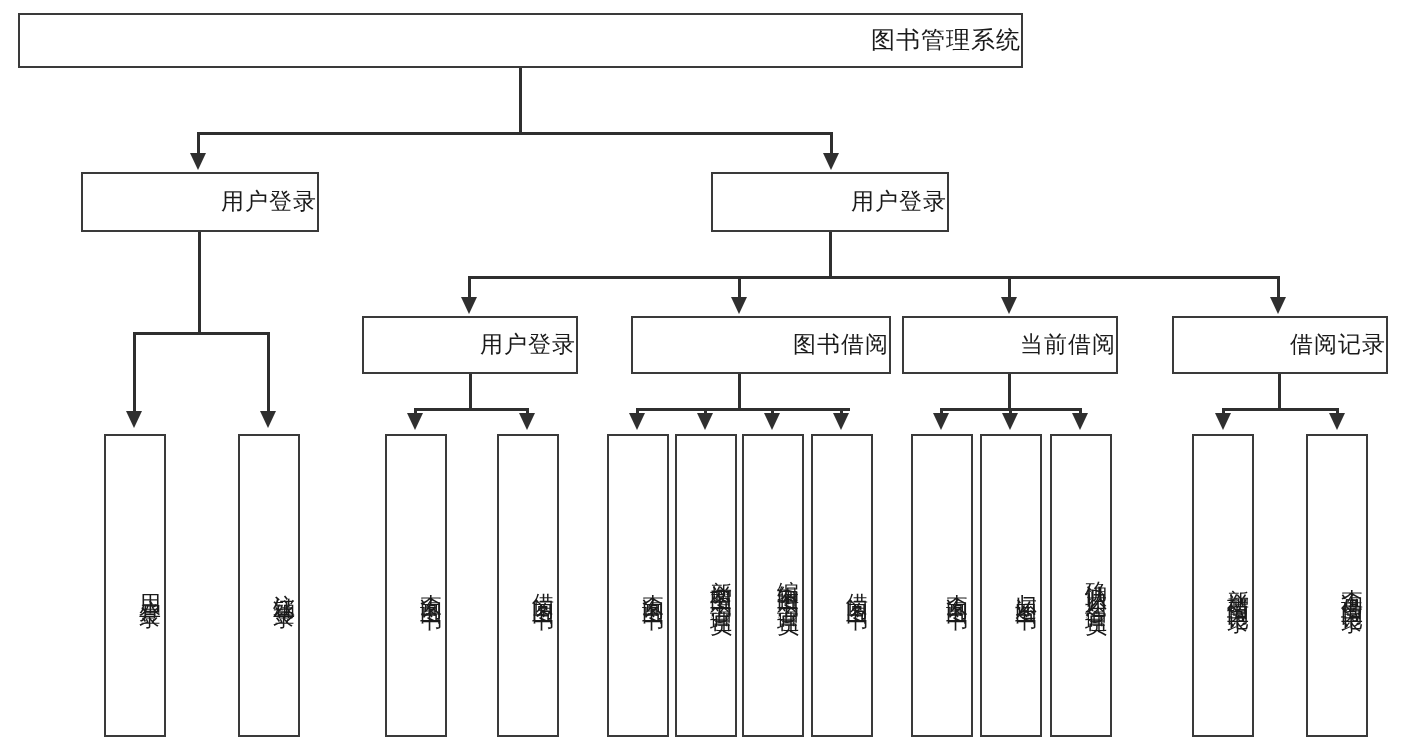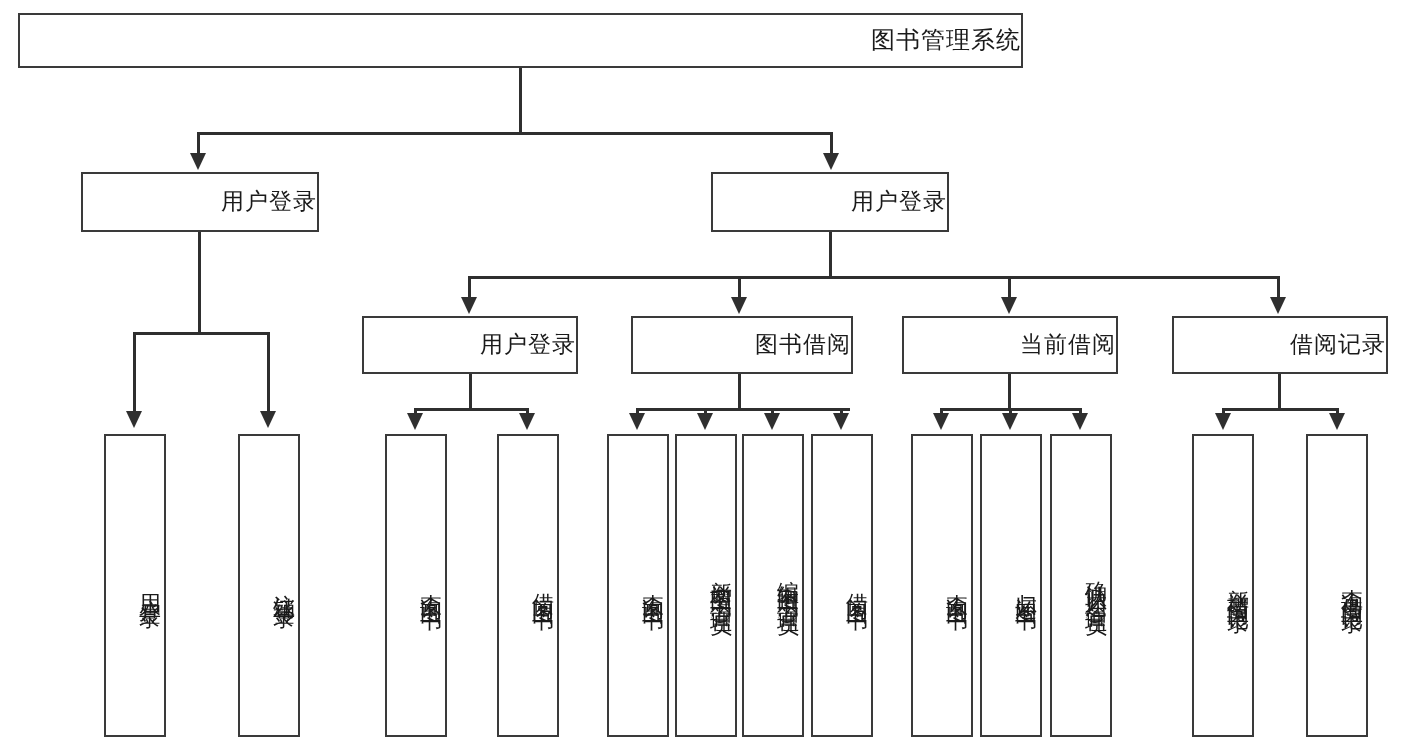--- a/index.html
+++ b/index.html
@@ -119,21 +119,21 @@
   <div class="edge vline" style="left:738px; top:276px; width:3px; height:24px;"></div>
   <div class="arrow" style="left:731px; top:297px;"></div>
   <div class="edge vline" style="left:1008px; top:276px; width:3px; height:24px;"></div>
   <div class="arrow" style="left:1001px; top:297px;"></div>
   <div class="edge vline" style="left:1277px; top:276px; width:3px; height:24px;"></div>
   <div class="arrow" style="left:1270px; top:297px;"></div>
 
   <div class="node h" style="left:362px; top:316px; width:216px; height:58px;">
     <span>用户登录</span>
   </div>
-  <div class="node h" style="left:631px; top:316px; width:222px; height:58px;">
+  <div class="node h" style="left:631px; top:316px; width:260px; height:58px;">
     <span>图书借阅</span>
   </div>
   <div class="node h" style="left:1172px; top:316px; width:216px; height:58px;">
     <span>借阅记录</span>
   </div>
   <div class="node h" style="left:902px; top:316px; width:216px; height:58px;">
     <span>当前借阅</span>
   </div>
 
   <div class="edge vline" style="left:469px; top:374px; width:3px; height:36px;"></div>

